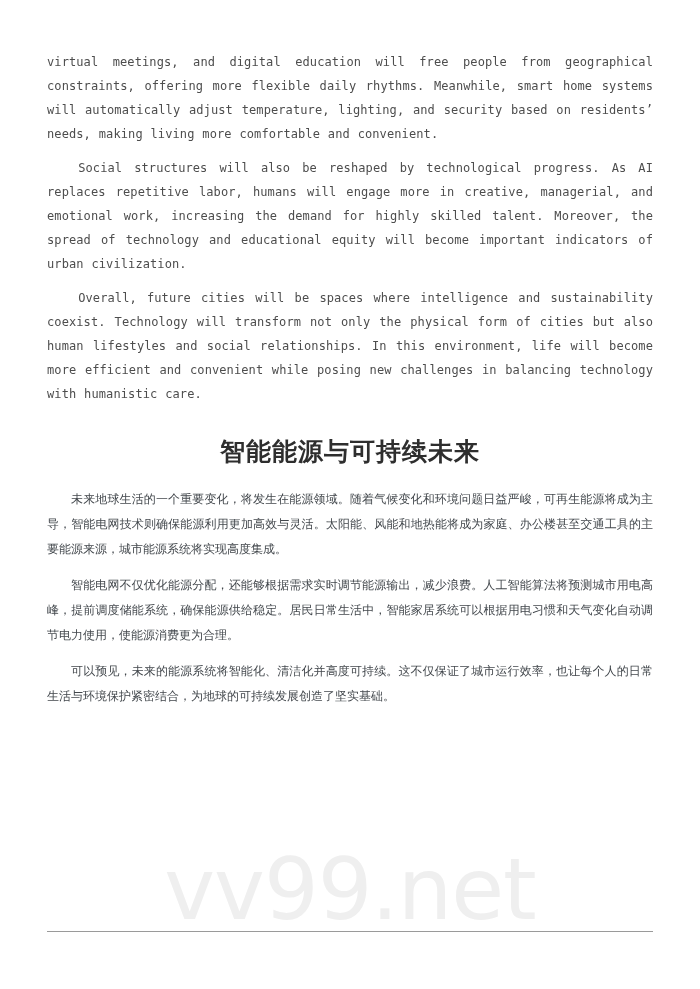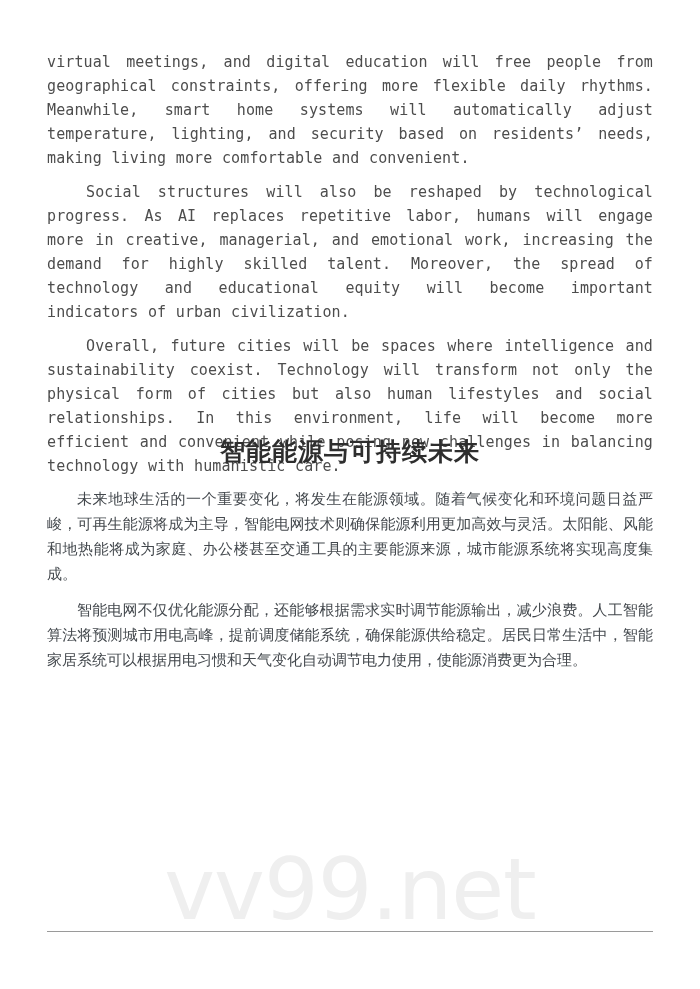--- a/index.html
+++ b/index.html
@@ -48,21 +48,21 @@
     left: 47px;
     top: 50px;
     width: 606px;
     z-index: 2;
   }
 
   
   p.en {
     margin: 0 0 10px 0;
     font-family: "DejaVu Sans Mono", "Liberation Mono", monospace;
-    font-size: 15px;
+    font-size: 12px;
     line-height: 24px;
     color: #4d4d4d;
     text-align: justify;
     text-justify: inter-word;
     text-indent: 0;
     word-spacing: 0.5px;
     letter-spacing: 0.1px;
   }
   p.en.indent {
     text-indent: 2.6em;
@@ -95,21 +95,21 @@
   .cn-block {
     position: absolute;
     left: 47px;
     top: 487px;
     width: 606px;
     z-index: 2;
   }
   p.cn {
     margin: 0 0 11px 0;
     font-family: "DejaVu Sans", "Liberation Sans", sans-serif;
-    font-size: 15px;
+    font-size: 12px;
     line-height: 25px;
     color: #43484d;
     text-align: justify;
     text-justify: inter-ideograph;
     text-indent: 2em;
   }
   p.cn:last-child {
     margin-bottom: 0;
   }
 
@@ -149,19 +149,20 @@
     <p class="en indent">Overall, future cities will be spaces where intelligence and sustainability coexist. Technology will transform not only the physical form of cities but also human lifestyles and social relationships. In this environment, life will become more efficient and convenient while posing new challenges in balancing technology with humanistic care.</p>
   </div>
 
   <div class="heading-block">
     <h2 class="section-title">智能能源与可持续未来</h2>
   </div>
 
   <div class="cn-block">
     <p class="cn">未来地球生活的一个重要变化，将发生在能源领域。随着气候变化和环境问题日益严峻，可再生能源将成为主导，智能电网技术则确保能源利用更加高效与灵活。太阳能、风能和地热能将成为家庭、办公楼甚至交通工具的主要能源来源，城市能源系统将实现高度集成。</p>
     <p class="cn">智能电网不仅优化能源分配，还能够根据需求实时调节能源输出，减少浪费。人工智能算法将预测城市用电高峰，提前调度储能系统，确保能源供给稳定。居民日常生活中，智能家居系统可以根据用电习惯和天气变化自动调节电力使用，使能源消费更为合理。</p>
+    <p class="cn">可以预见，未来的能源系统将智能化、清洁化并高度可持续。这不仅保证了城市运行效率，也让每个人的日常生活与环境保护紧密结合，为地球的可持续发展创造了坚实基础。</p>
   </div>
 
   <div class="footer">
     <div class="footer-rule"></div>
   </div>
 
 </div>
 
 </body></html>

